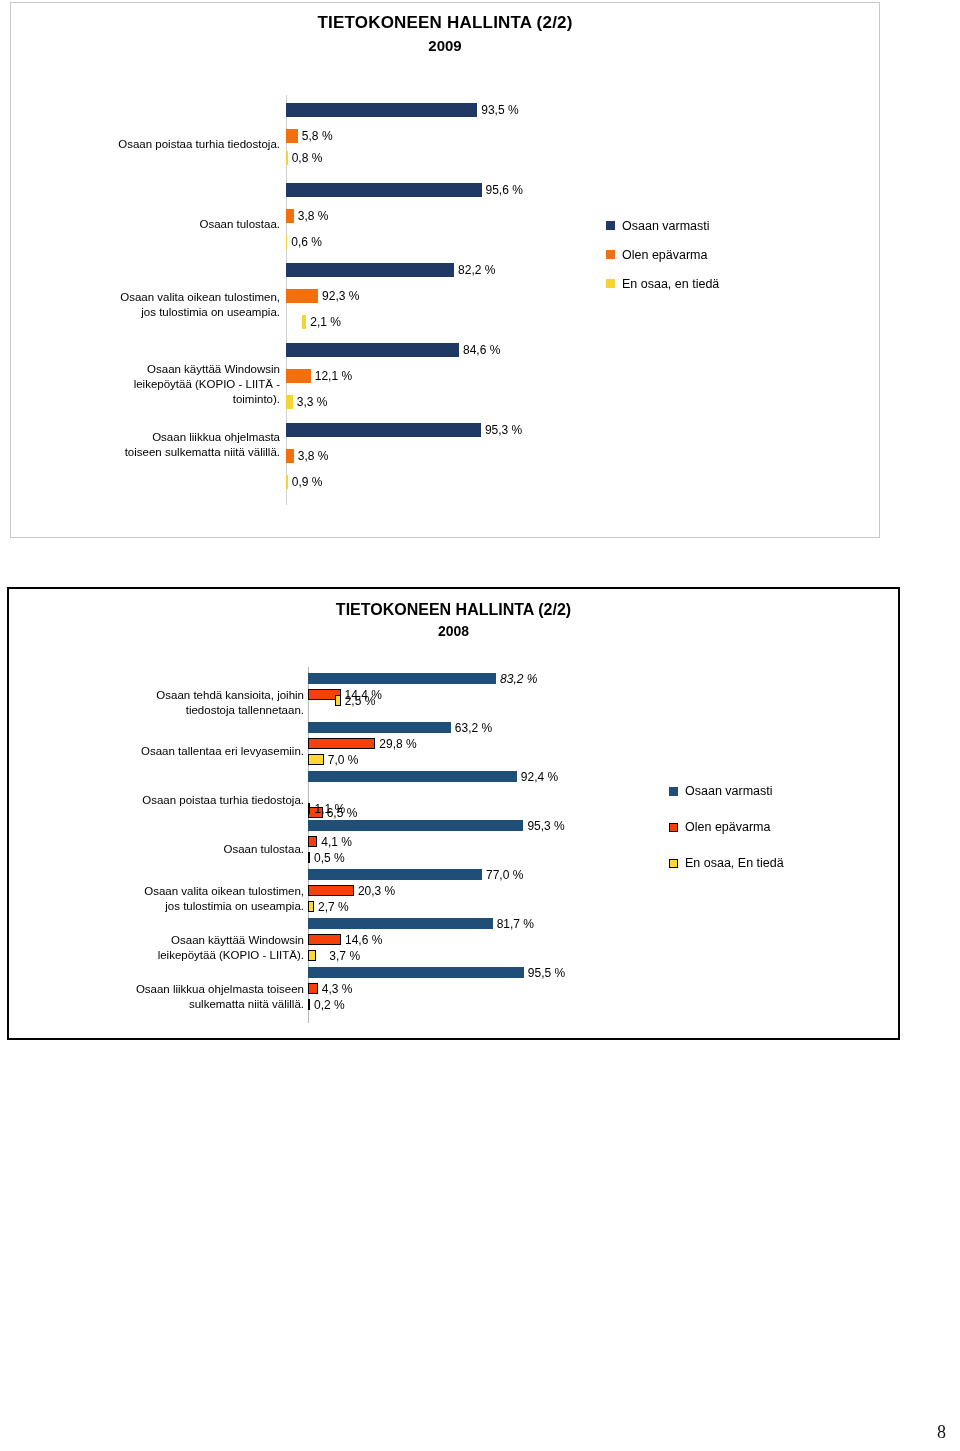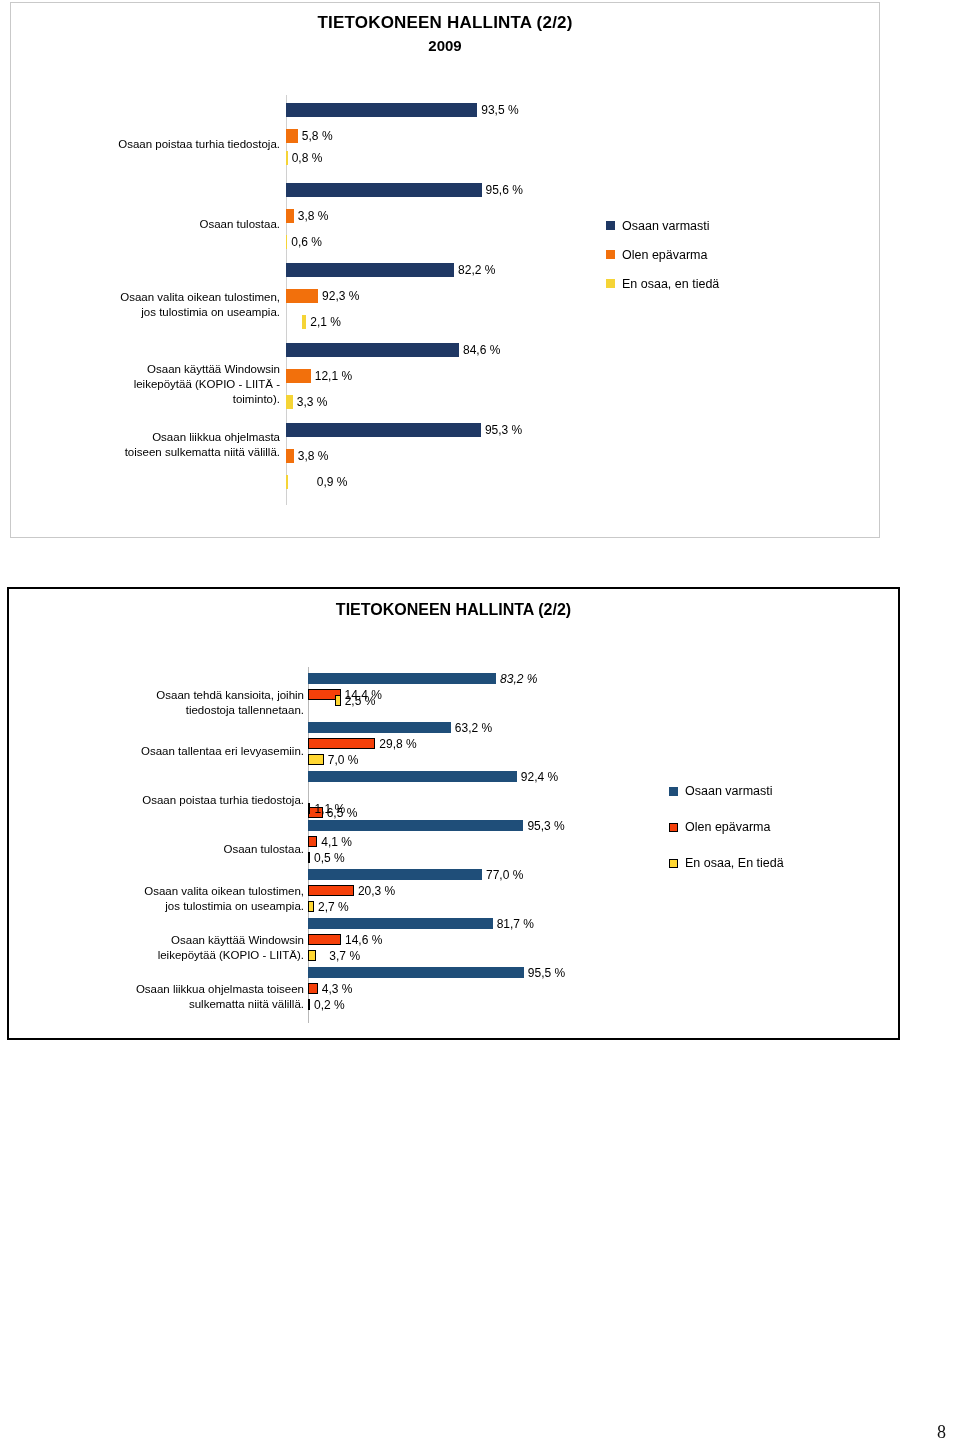--- a/index.html
+++ b/index.html
@@ -166,21 +166,21 @@
           <div>toiseen sulkematta niitä välillä.</div>
         </div>
         <div class="barrow" style="top: 328px;">
           <div class="bar navy" style="width: 194.888px;"></div>
           <span class="vlabel">95,3 %</span>
         </div>
         <div class="barrow" style="top: 354px;">
           <div class="bar orange" style="width: 7.771px;"></div>
           <span class="vlabel">3,8 %</span>
         </div>
-        <div class="barrow" style="top: 380px; gap: 25px;">
+        <div class="barrow" style="top: 380px;">
           <div class="bar yellow" style="width: 1.8405px;"></div>
           <span class="vlabel">0,9 %</span>
         </div>
       </div>
   </div>
 
   <div class="legend">
     <div class="lrow">
       <span class="sw" style="background:#1F3864"></span>
       <span class="ltxt">Osaan varmasti</span>
@@ -191,20 +191,21 @@
     </div>
     <div class="lrow">
       <span class="sw" style="background:#F5D436"></span>
       <span class="ltxt">En osaa, en tiedä</span>
     </div>
   </div>
 </section>
 
 <section id="chart2" class="c2">
   <div class="ctitle">TIETOKONEEN HALLINTA (2/2)</div>
+  <div class="csub">2008</div>
 
   <div class="plot">
     <div class="axis"></div>
     <div id="c2-rows">
         <div class="cat-label" style="top: 20.5px;">
           <div>Osaan  tehdä kansioita, joihin</div>
           <div>tiedostoja tallennetaan.</div>
         </div>
         <div class="barrow" style="top: 6px; font-style: italic;">
           <div class="bar navy" style="width: 188.032px;"></div>

